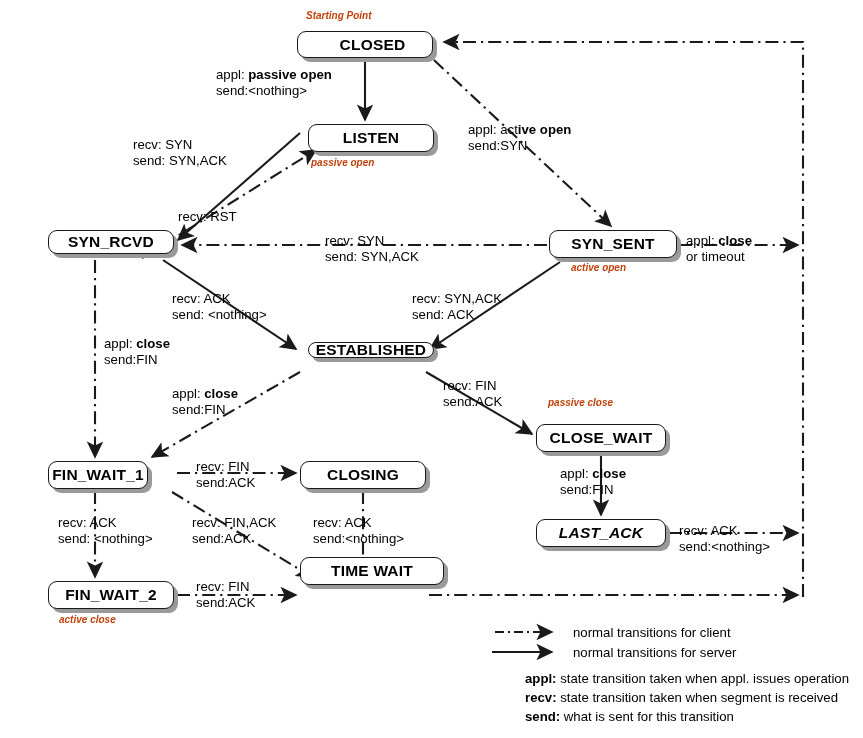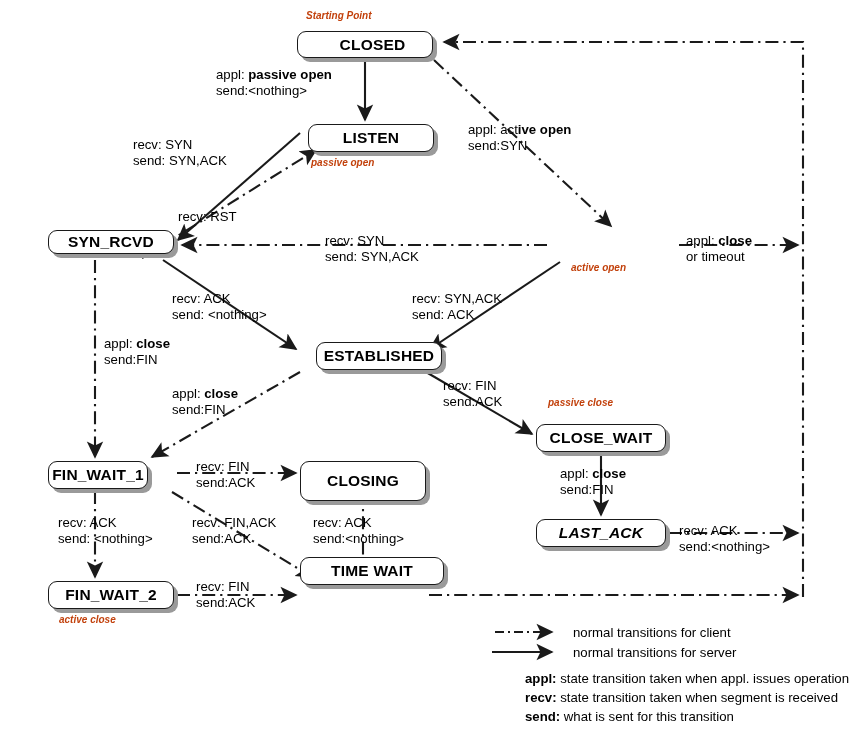--- a/index.html
+++ b/index.html
@@ -160,28 +160,29 @@
       <path d="M492,652 L552,652" marker-end="url(#ah)"></path>
     </g>
   </svg>
 
   <div class="state" style="left:297px;top:31px;width:136px;height:27px;padding-left:15px;">CLOSED</div>
 
   <div class="state" style="left:308px;top:124px;width:126px;height:28px;">LISTEN</div>
 
   <div class="state" style="left:48px;top:230px;width:126px;height:24px;">SYN_RCVD</div>
 
-
-  <div class="state" style="left:316px;top:342px;width:126px;height:28px;">ESTABLISHED</div>
+  <div class="state" style="left:549px;top:230px;width:128px;height:28px;">SYN_SENT</div>
+
+  <div class="state" style="left:308px;top:342px;width:126px;height:16px;">ESTABLISHED</div>
 
   <div class="state" style="left:536px;top:424px;width:130px;height:28px;">CLOSE_WAIT</div>
 
   <div class="state" style="left:48px;top:461px;width:100px;height:28px;">FIN_WAIT_1</div>
 
-  <div class="state" style="left:300px;top:461px;width:126px;height:40px;">CLOSING</div>
+  <div class="state" style="left:300px;top:461px;width:126px;height:28px;">CLOSING</div>
 
   <div class="state" style="left:536px;top:519px;width:130px;height:28px;font-style:italic;">LAST_ACK</div>
 
   <div class="state" style="left:48px;top:581px;width:126px;height:28px;">FIN_WAIT_2</div>
 
   <div class="state" style="left:300px;top:557px;width:144px;height:28px;">TIME WAIT</div>
 
   <div class="note" style="left:306px;top:10px;">Starting Point</div>
   <div class="note" style="left:311px;top:157px;">passive open</div>
   <div class="note" style="left:571px;top:262px;">active open</div>

